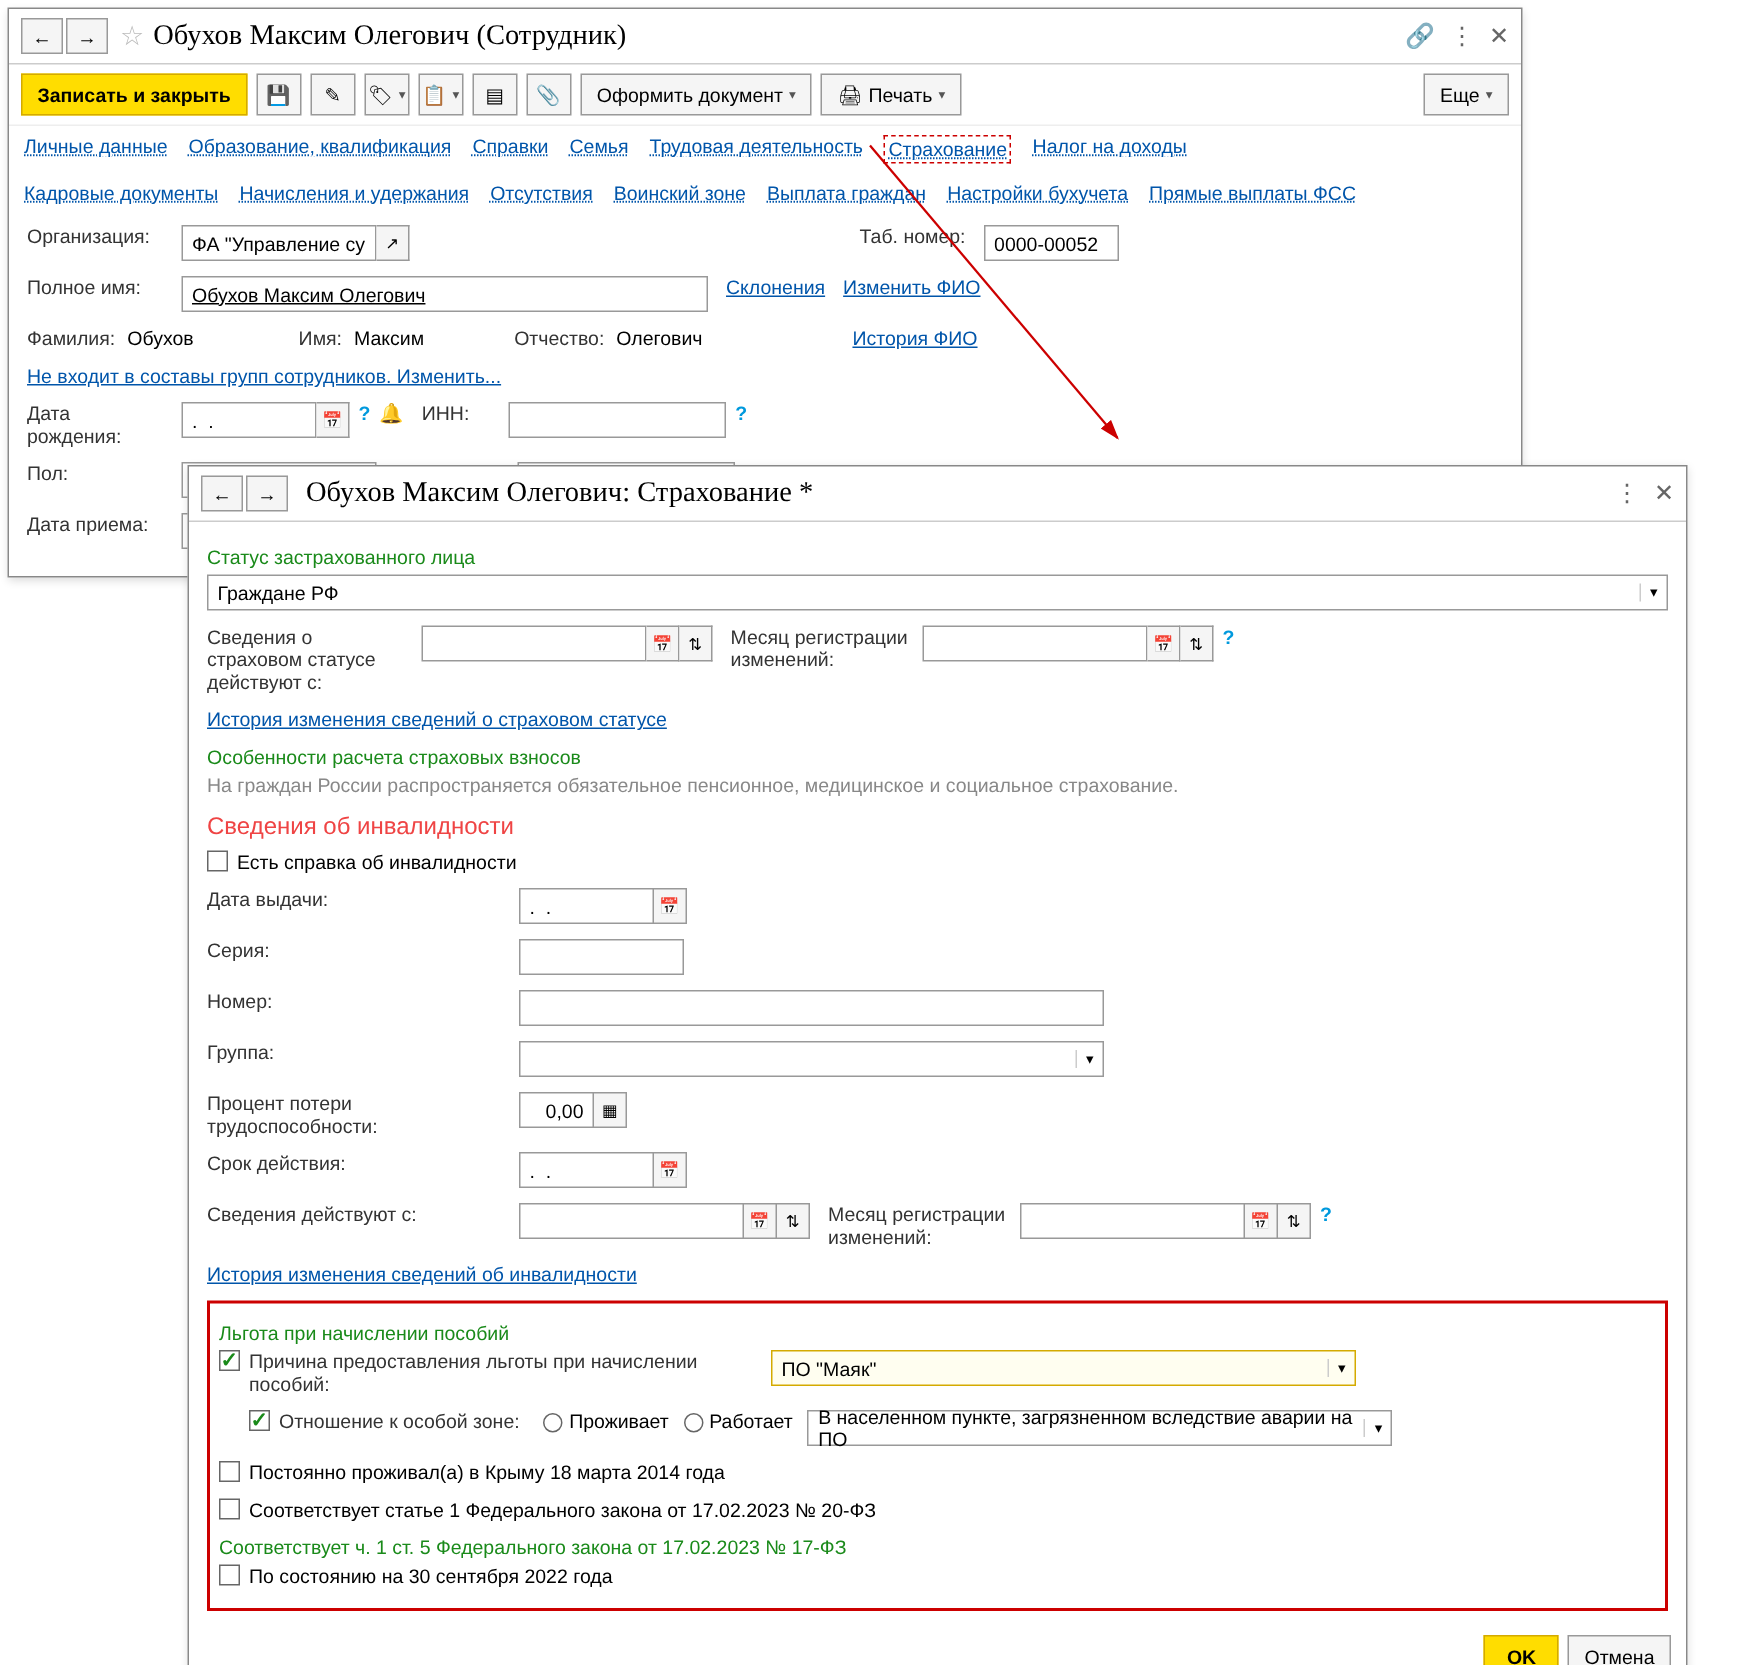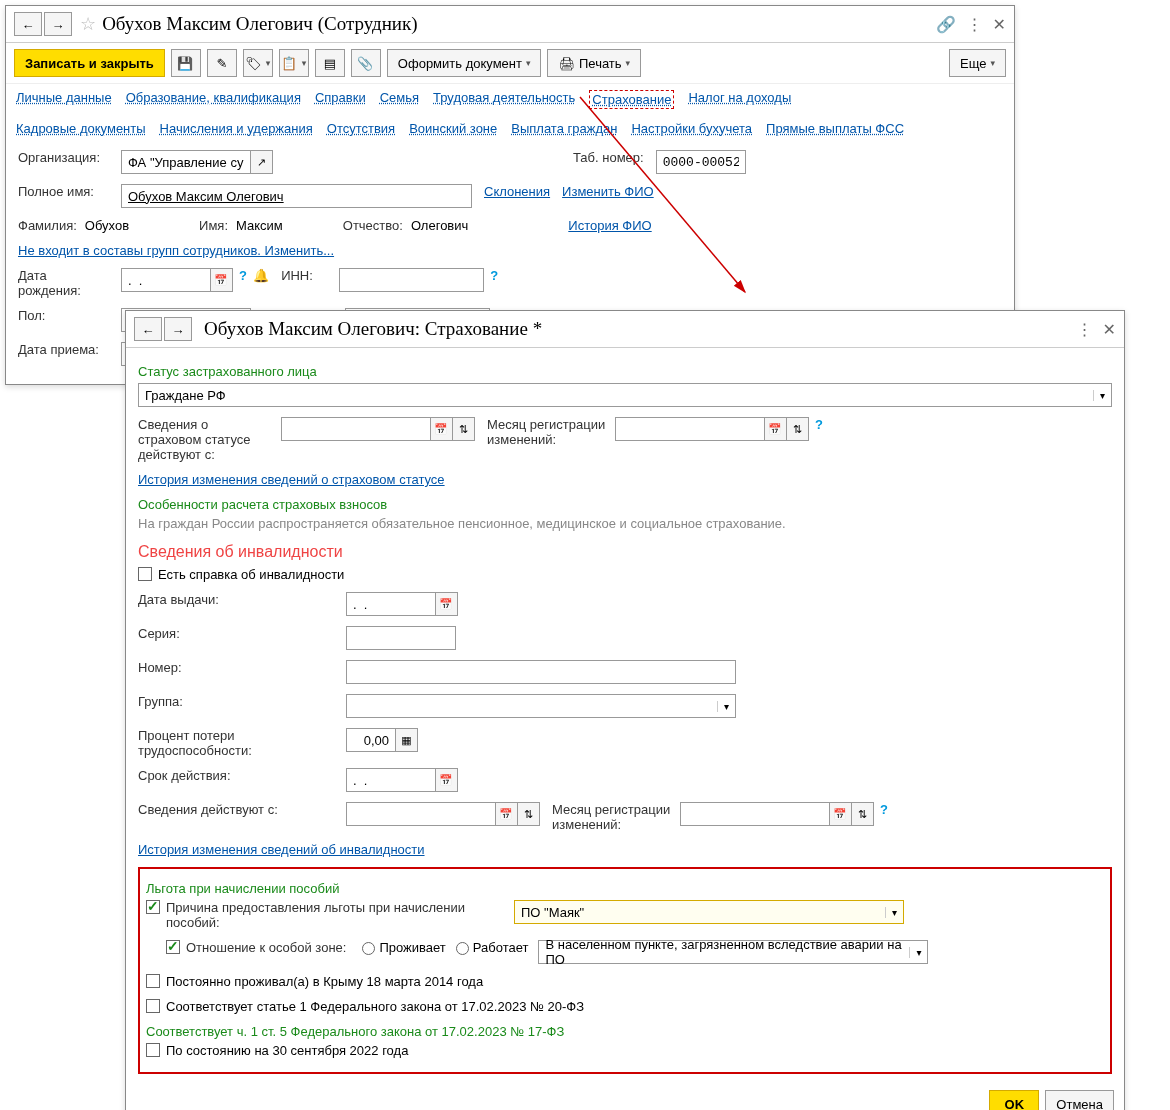--- a/index.html
+++ b/index.html
@@ -101,21 +101,21 @@
   </div>
   <div class="form-area">
     <div class="frow">
       <span class="flabel" style="width:95px">Организация:</span>
       <div class="combo-group">
         <input class="finput" style="width: 130px;" value="ФА &quot;Управление субъекта">
         <span class="finput-btn">↗</span>
       </div>
       <span style="width:300px"></span>
       <span class="flabel">Таб. номер:</span>
-      <input class="finput" style="width: 90px; margin-left: 4px; font-family: Liberation Mono, monospace;" value="0000-00052">
+      <input class="finput" style="width: 90px; margin-left: 4px;" value="0000-00052">
     </div>
     <div class="frow">
       <span class="flabel" style="width:95px">Полное имя:</span>
       <input class="finput" style="width: 351px; text-decoration: underline;" value="Обухов Максим Олегович">
       <span class="link" style="margin-left:12px">Склонения</span>
       <span class="link" style="margin-left:12px">Изменить ФИО</span>
     </div>
     <div class="frow">
       <span class="flabel">Фамилия:</span>
       <span>Обухов</span>

